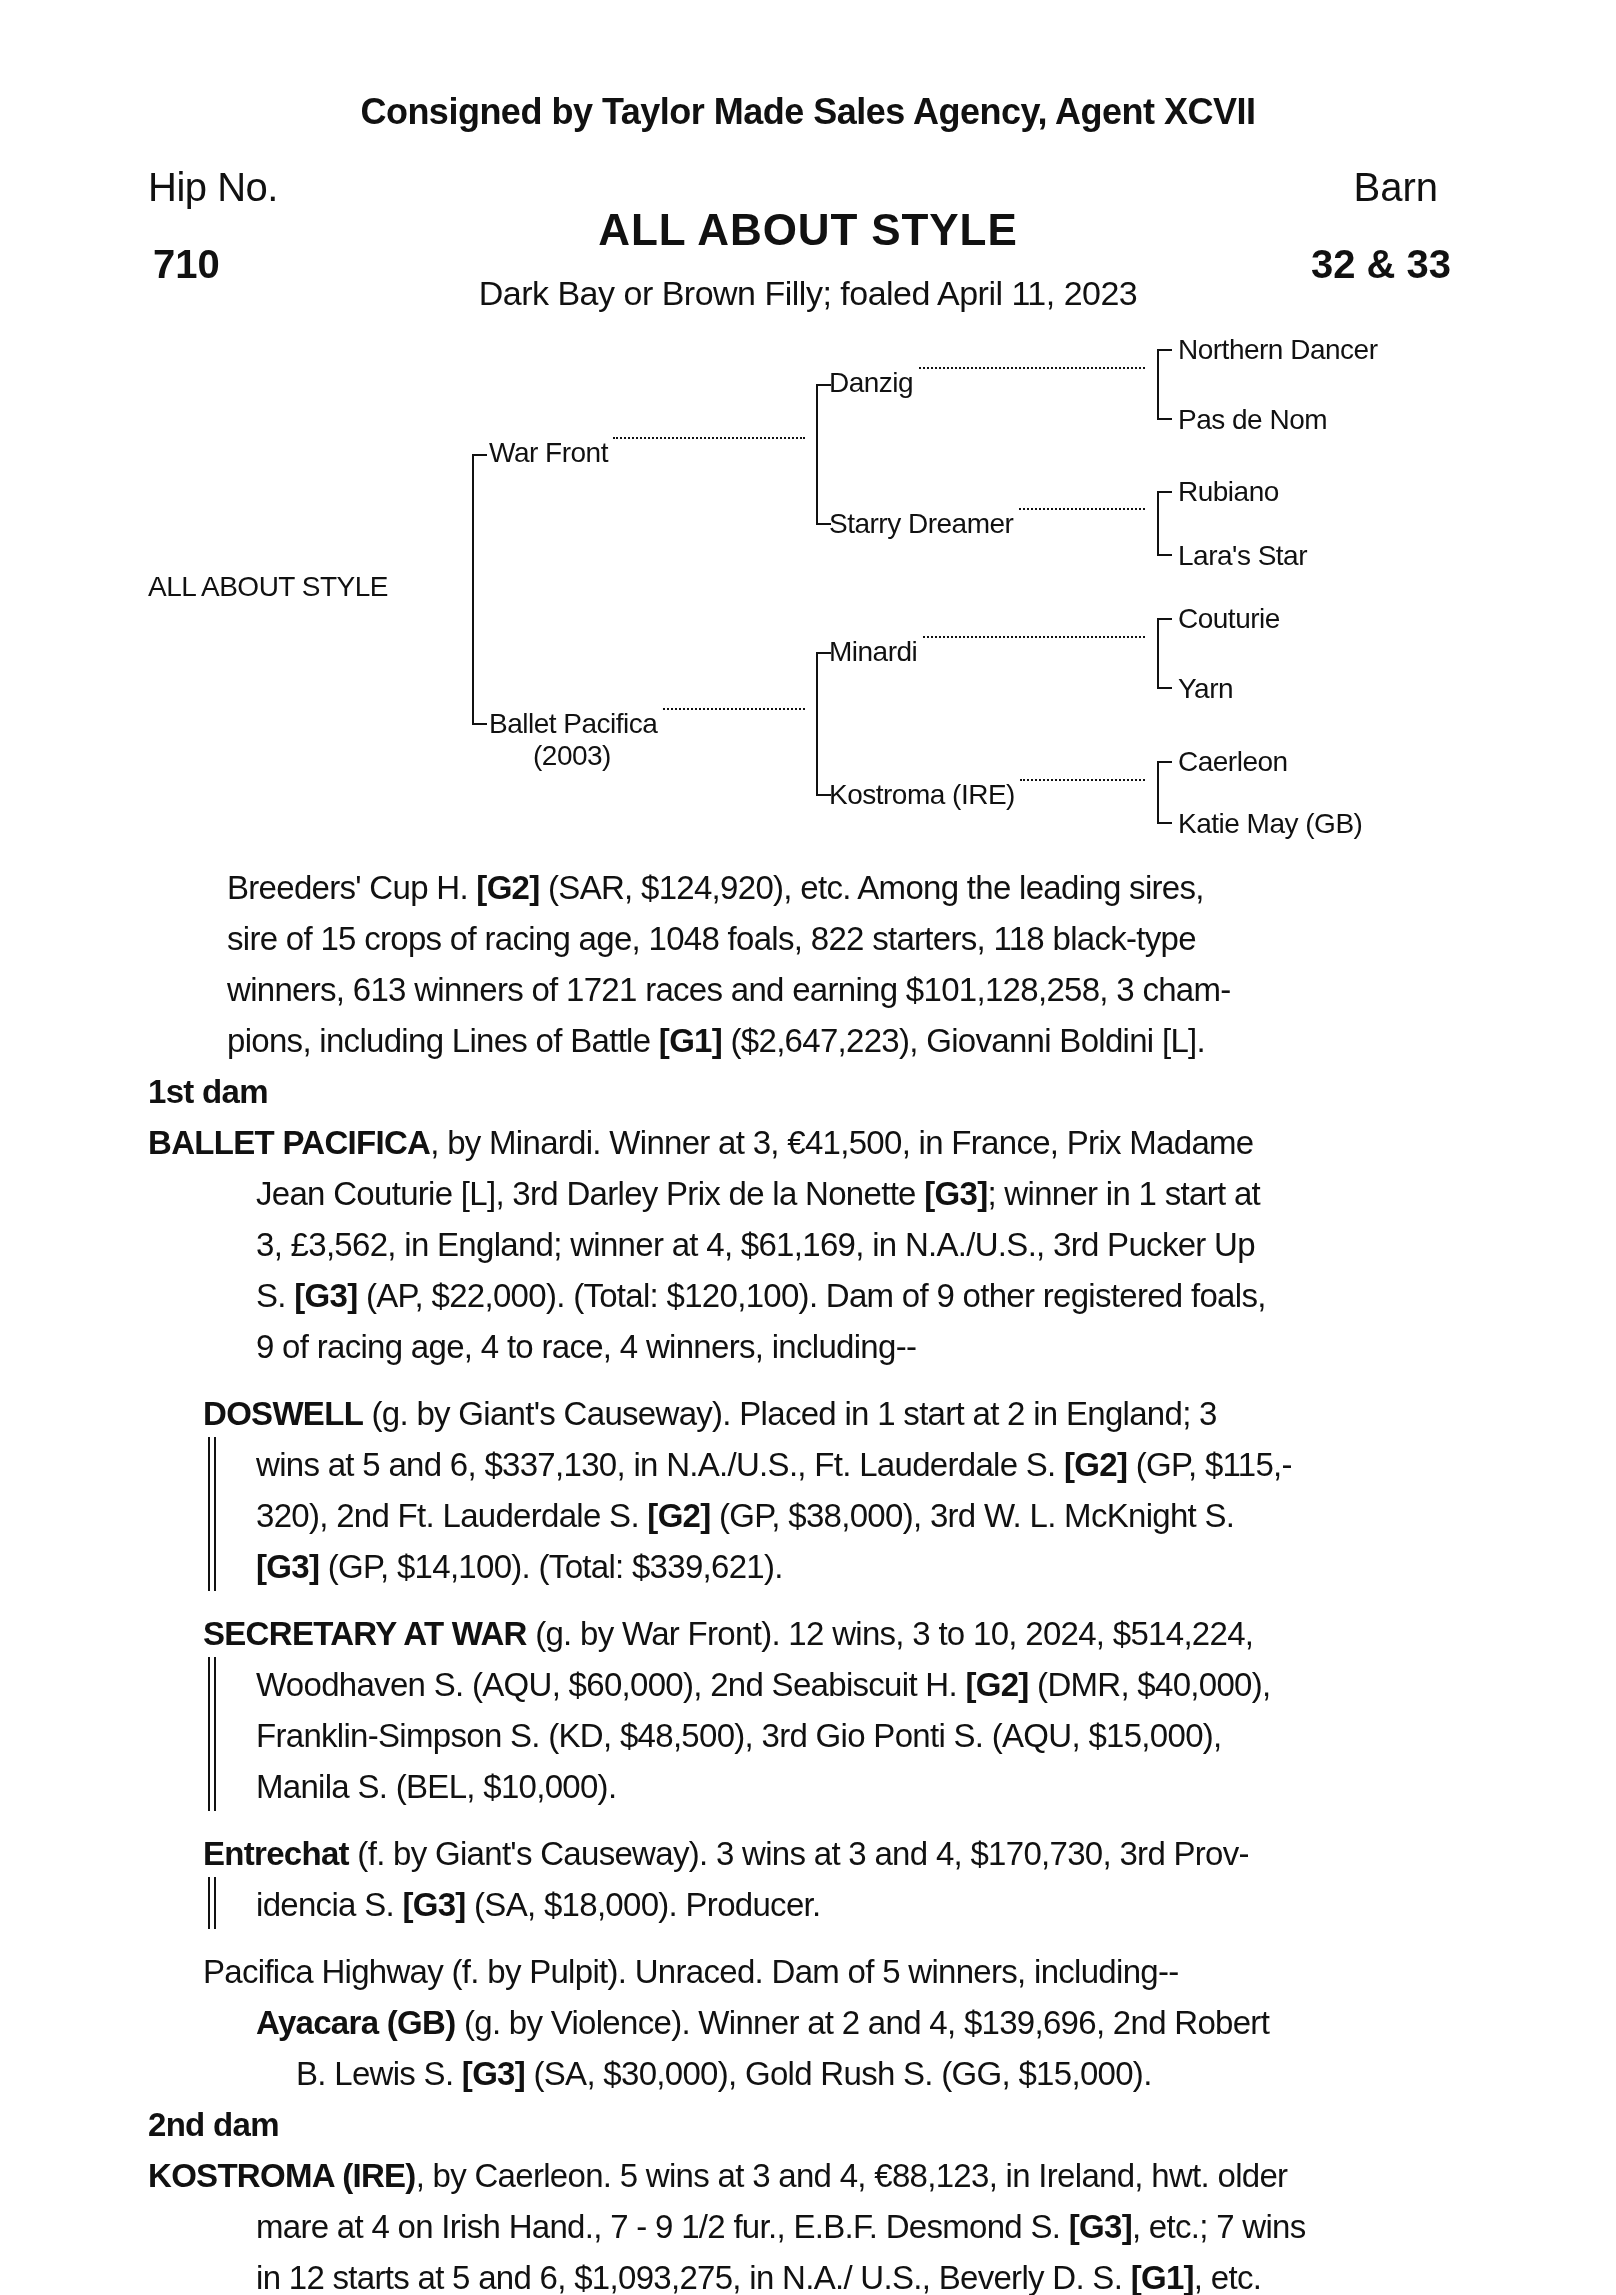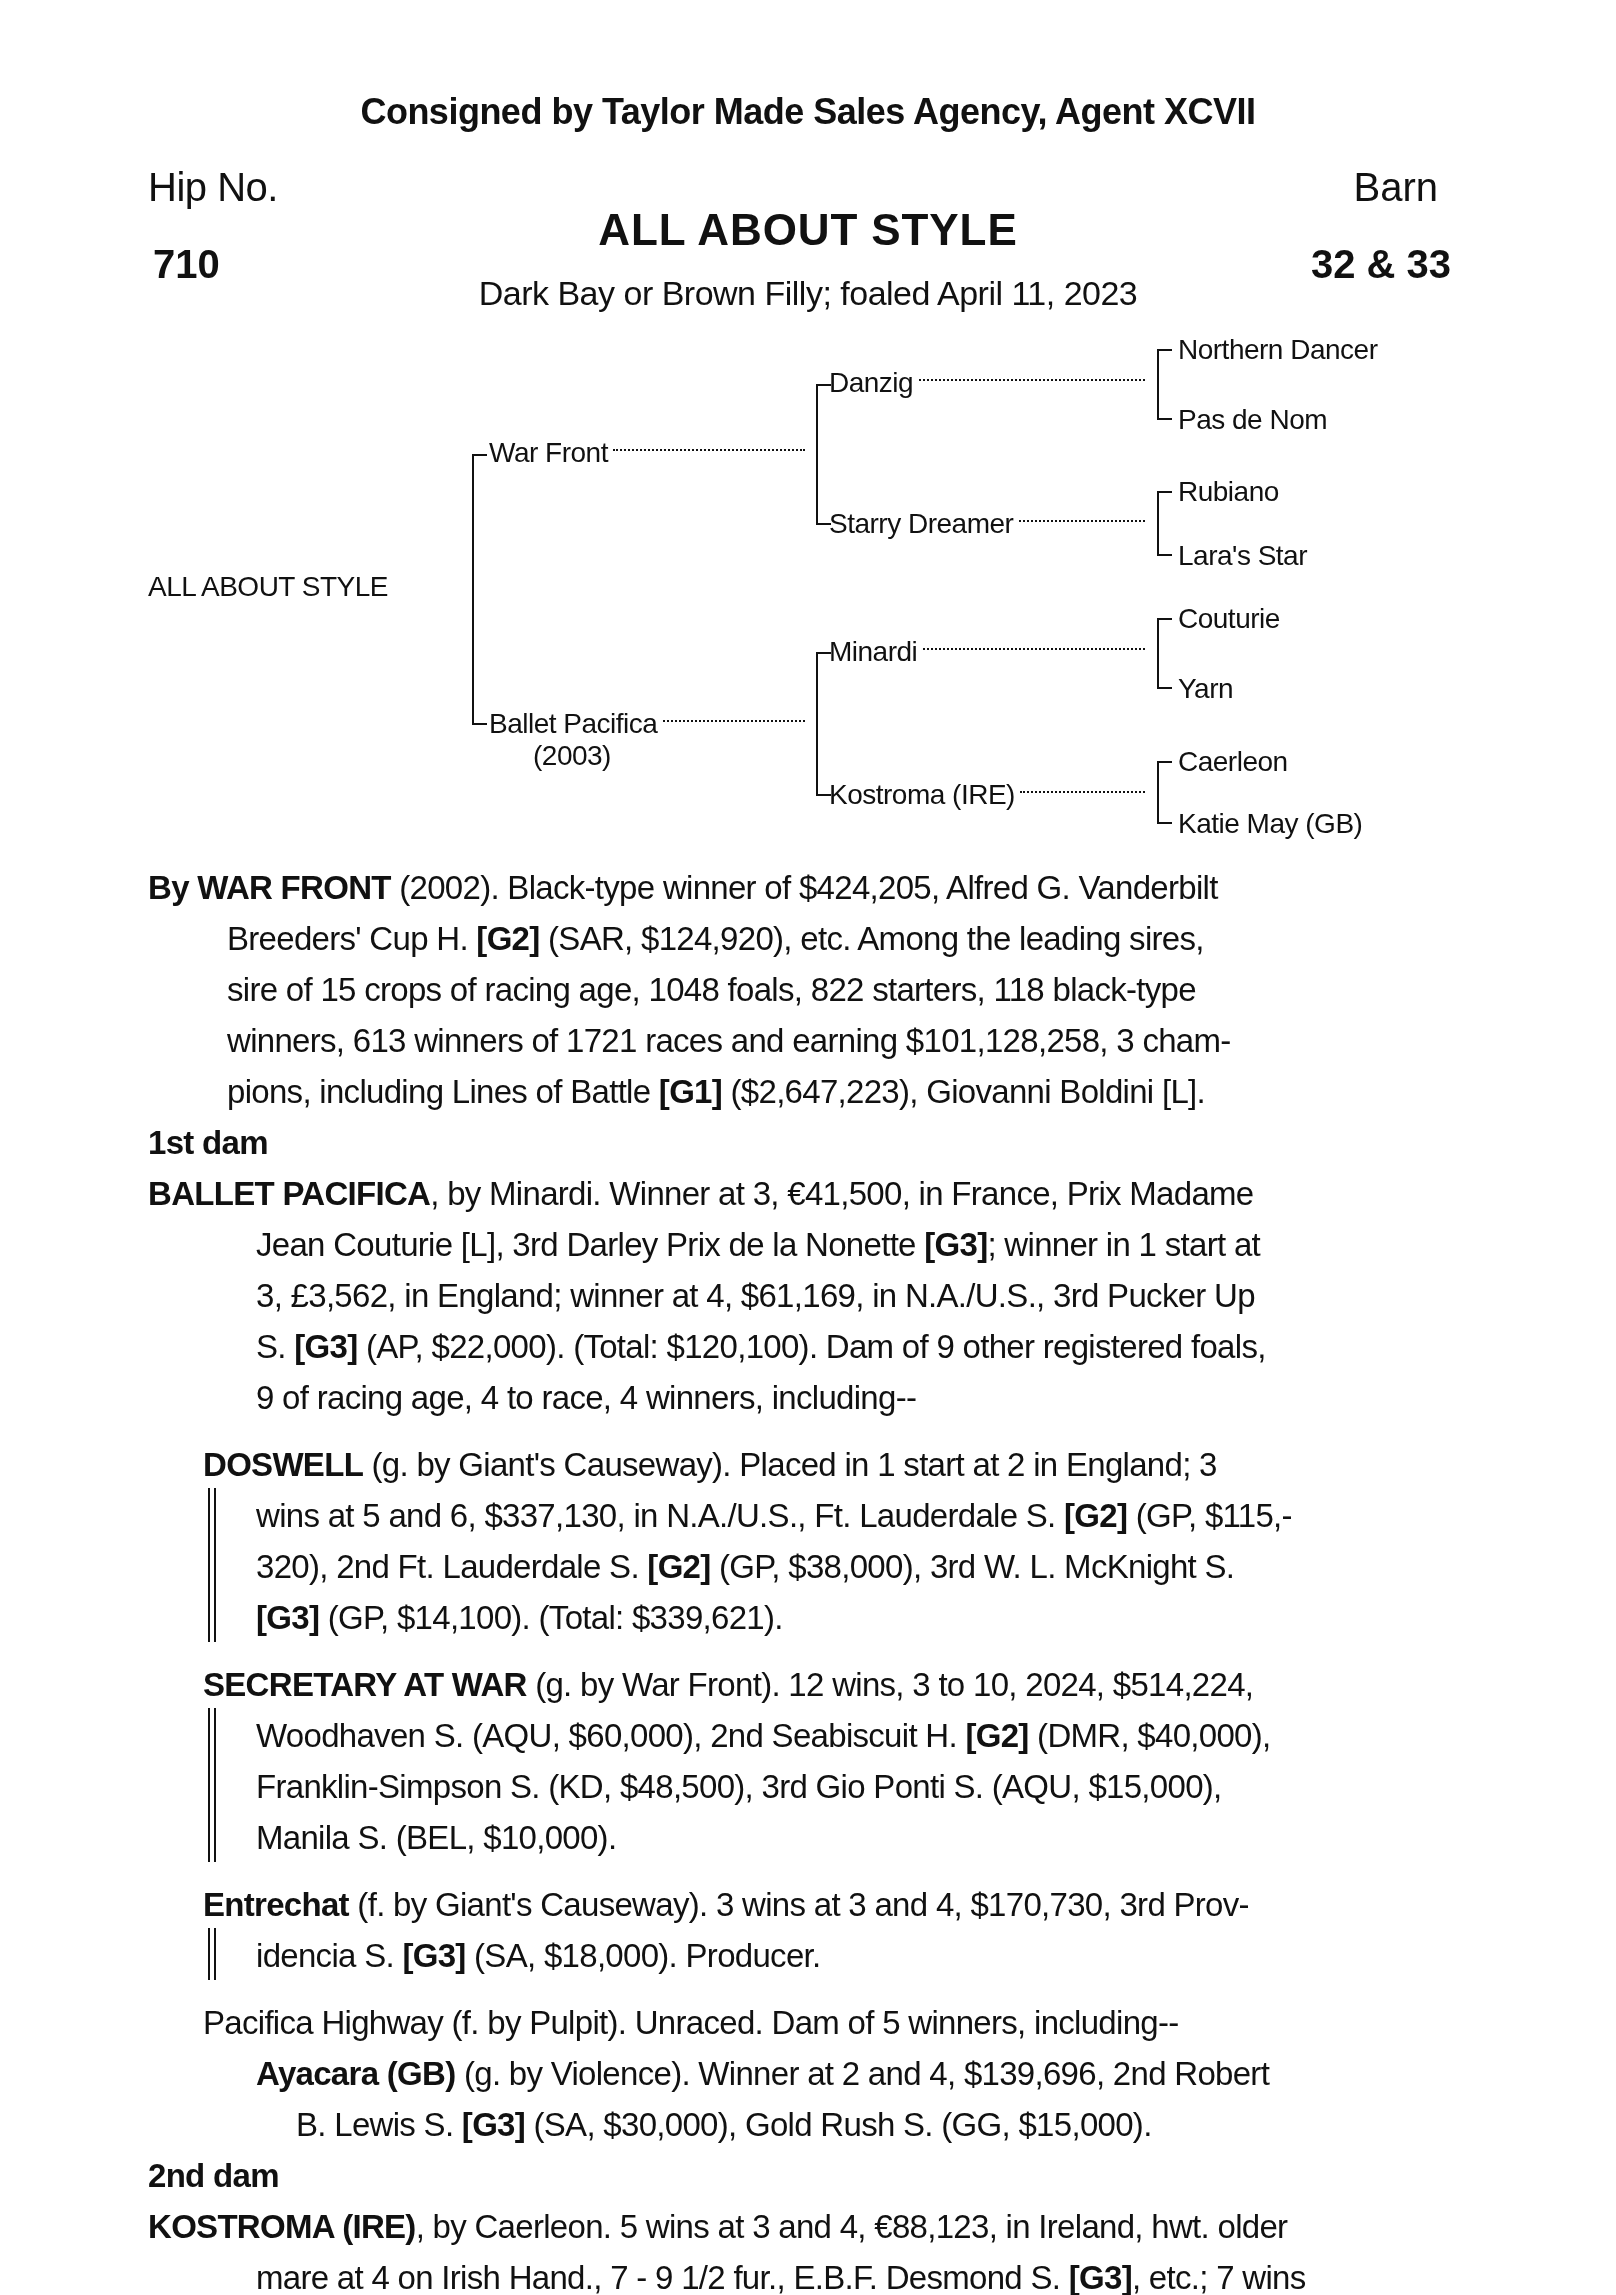--- a/index.html
+++ b/index.html
@@ -9,21 +9,21 @@
   
   .consignor{top:91px;left:0;right:0;text-align:center;font-size:36px;font-weight:bold;letter-spacing:-0.5px;}
   .hip-label{top:165px;left:148px;font-size:40px;font-weight:normal;letter-spacing:-0.5px;}
   .hip-number{top:242px;left:153px;font-size:40px;font-weight:bold;}
   .barn-label{top:165px;right:178px;font-size:40px;font-weight:normal;text-align:center;}
   .barn-number{top:242px;right:165px;font-size:40px;font-weight:bold;text-align:right;}
   .horse-name{top:205px;left:0;right:0;text-align:center;font-size:44px;font-weight:bold;letter-spacing:0.9px;}
   .description{top:274px;left:0;right:0;text-align:center;font-size:34px;font-weight:normal;letter-spacing:-0.5px;}
   
   .tree{top:0;left:0;right:0;height:863px;font-size:28px;letter-spacing:-0.5px;}
-  .tnode{position:absolute;display:flex;align-items:center;white-space:nowrap;height:32px;}
+  .tnode{position:absolute;display:flex;align-items:flex-start;white-space:nowrap;height:32px;}
   .tname{line-height:32px;}
   .leader{flex:1;border-bottom:2.8px dotted #111;margin:0 4.6px 6.4px 5.5px;min-width:18.4px;}
   .bracket{position:absolute;width:13.8px;border-left:2.3px solid #111;box-sizing:border-box;}
   .bracket:before,.bracket:after{content:"";position:absolute;left:0;width:13px;height:2.3px;background:#111;}
   .bracket:before{top:0;}
   .bracket:after{bottom:0;}
   .n-subject{top:571px;left:148px;}
   .n-sire{top:437px;left:489px;width:321px;}
   .n-dam{top:708px;left:489px;width:321px;}
   .n-damyear{top:740px;left:533px;}
@@ -131,21 +131,20 @@
     <div class="bracket b-gen2"></div>
     <div class="bracket b-g3a"></div>
     <div class="bracket b-g3b"></div>
     <div class="bracket b-g4a"></div>
     <div class="bracket b-g4b"></div>
     <div class="bracket b-g4c"></div>
     <div class="bracket b-g4d"></div>
   </div>
 
   <div class="bodytext" id="bodytext">
-      <div class="line i0"><b>By WAR FRONT</b><span> (2002). Black-type winner of $424,205, Alfred G. Vanderbilt</span></div>
       <div class="line i0c"><span>Breeders' Cup H. </span><b>[G2]</b><span> (SAR, $124,920), etc. Among the leading sires,</span></div>
       <div class="line i0c"><span>sire of 15 crops of racing age, 1048 foals, 822 starters, 118 black-type</span></div>
       <div class="line i0c"><span>winners, 613 winners of 1721 races and earning $101,128,258, 3 cham-</span></div>
       <div class="line i0c"><span>pions, including Lines of Battle </span><b>[G1]</b><span> ($2,647,223), Giovanni Boldini [L].</span></div>
       <div class="line i0"><b>1st dam</b></div>
       <div class="line i0"><b>BALLET PACIFICA</b><span>, by Minardi. Winner at 3, €41,500, in France, Prix Madame</span></div>
       <div class="line i1c"><span>Jean Couturie [L], 3rd Darley Prix de la Nonette </span><b>[G3]</b><span>; winner in 1 start at</span></div>
       <div class="line i1c"><span>3, £3,562, in England; winner at 4, $61,169, in N.A./U.S., 3rd Pucker Up</span></div>
       <div class="line i1c"><span>S. </span><b>[G3]</b><span> (AP, $22,000). (Total: $120,100). Dam of 9 other registered foals,</span></div>
       <div class="line i1c"><span>9 of racing age, 4 to race, 4 winners, including--</span></div>

